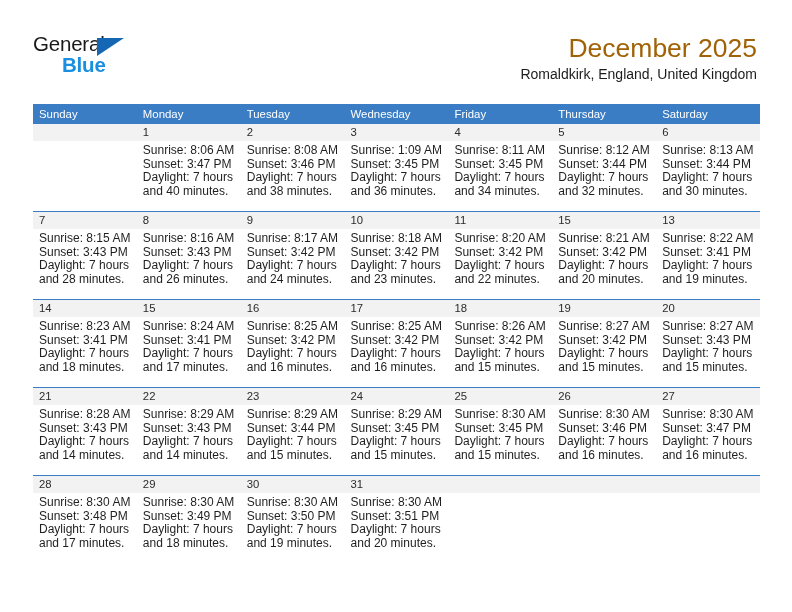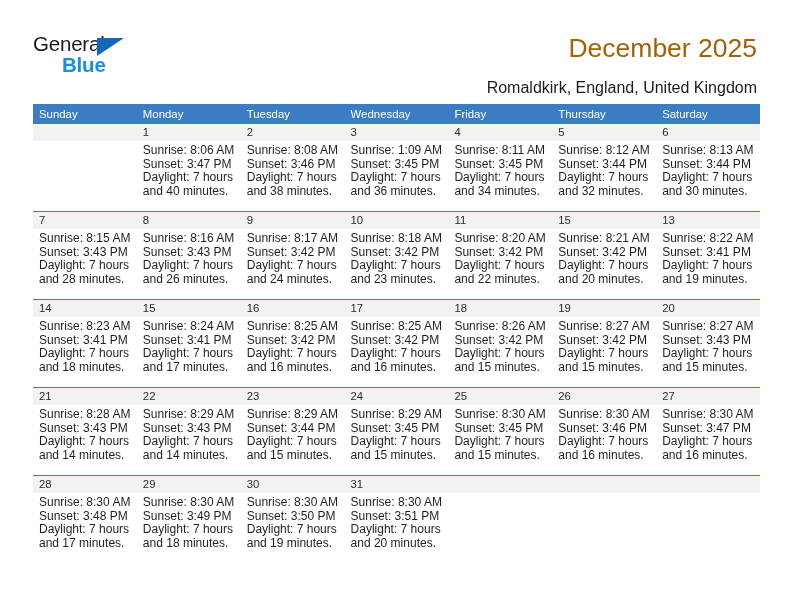--- a/index.html
+++ b/index.html
@@ -72,22 +72,22 @@
     top: 32px;
     text-align: right;
   }
   .month-title {
     font-size: 26.5px;
     color: #a16207;
     line-height: 32px;
     white-space: nowrap;
   }
   .location {
-    margin-top: 16px;
-    font-size: 16px;
+    margin-top: 2px;
+    font-size: 14px;
     color: #1c1c1c;
     line-height: 16px;
     white-space: nowrap;
   }
 
   
   .calendar {
     position: absolute;
     left: 33px;
     top: 104px;

